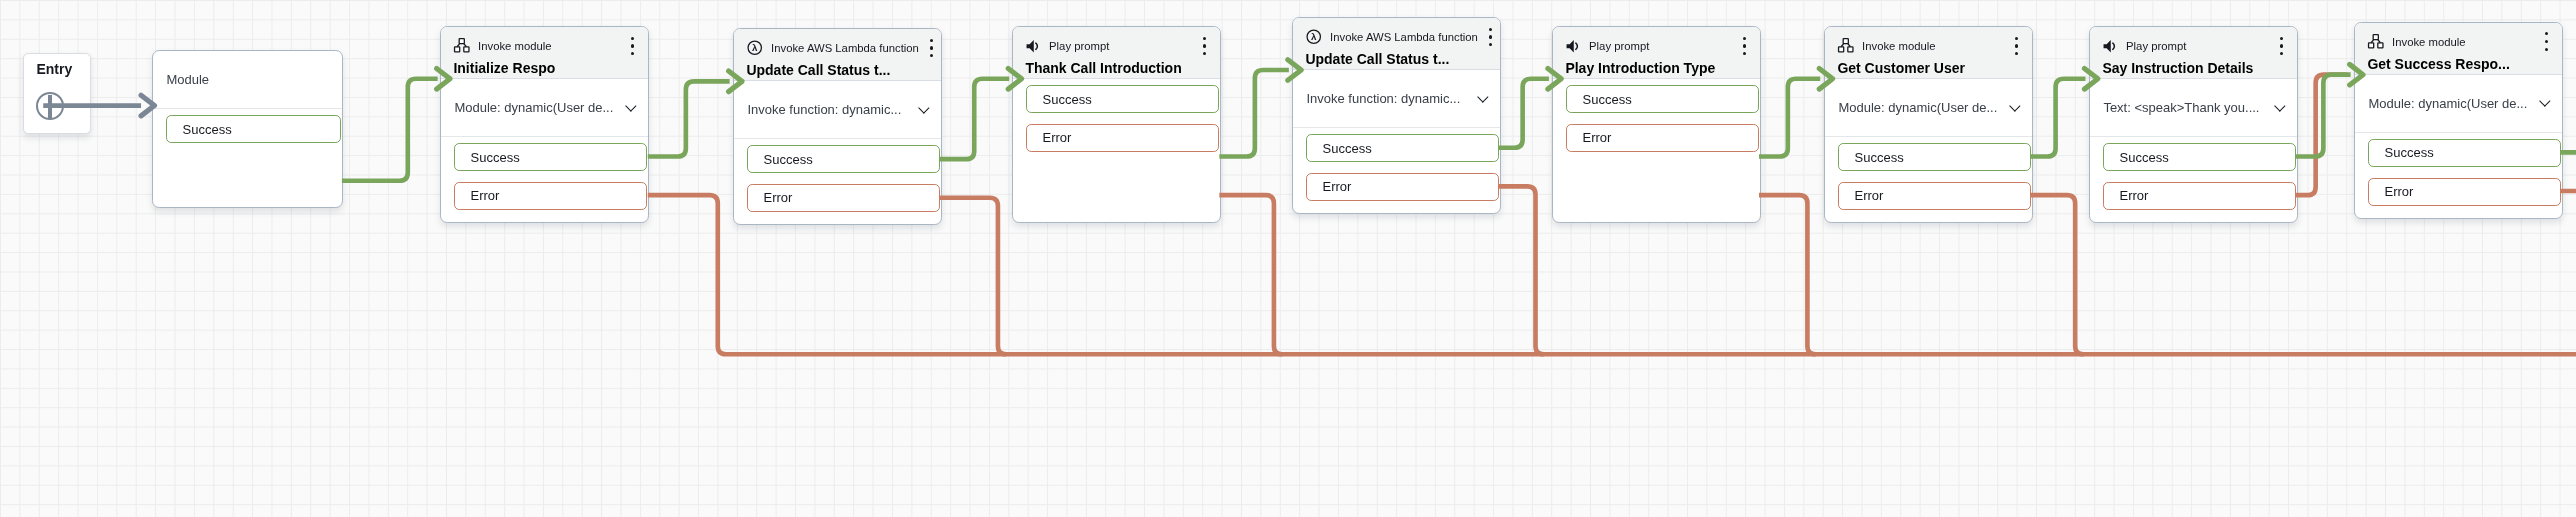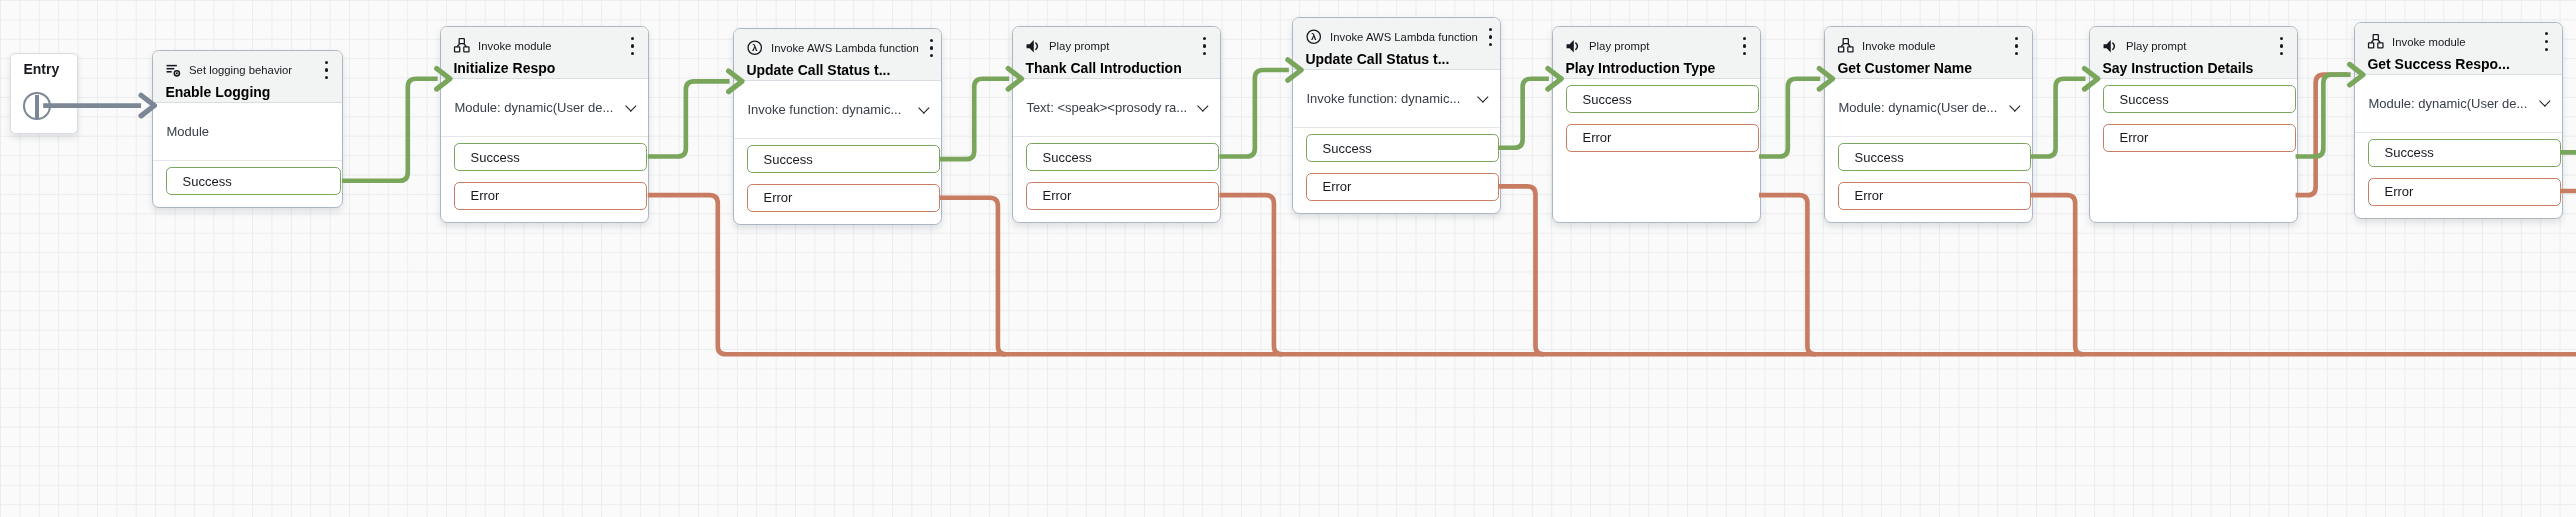--- a/index.html
+++ b/index.html
@@ -43,21 +43,21 @@
   .chev{width:7.7px;height:7.7px;border-right:1.8px solid #16191f;border-bottom:1.8px solid #16191f;
         transform:rotate(45deg);margin-top:-3.6px;flex:0 0 auto;cursor:pointer;}
   .ports{padding-top:6.2px;}
   .port{height:28px;margin:0 1.5px 10.8px 13px;border:1.5px solid;border-radius:5.2px;
         display:flex;align-items:center;background:#fff;cursor:pointer;}
   .port span{font-size:13px;color:#16191f;padding-left:15.5px;}
   .port.success{border-color:var(--success);}
   .port.error{border-color:var(--error);}
 
   .entry-card{
-    position:absolute;left:10px;top:53px;width:68px;height:81px;z-index:2;
+    position:absolute;left:23px;top:53px;width:68px;height:81px;z-index:2;
     background:#fff;border:0.5px solid #d9dde3;border-radius:5.2px;box-shadow:0 3.1px 6.2px rgba(50,60,80,.13);
   }
   .entry-label{font-size:14px;font-weight:bold;color:#16191f;padding:7.2px 0 0 12.4px;}
   .entry-circle{position:absolute;left:12.4px;top:38px;width:28px;height:28px;
     border:2.6px solid var(--entry-connector);border-radius:50%;background:transparent;}
   .entry-bar{position:absolute;left:24px;top:41px;width:4.1px;height:24px;background:var(--entry-connector);}
 </style>
 </head>
 <body>
 
@@ -104,42 +104,20 @@
     <path class="whead wg" d="M 5649,795 L 5675,815 L 5649,835"></path>
   </svg>
 
   <div class="entry-card">
     <div class="entry-label">Entry</div>
     <div class="entry-circle"></div>
     <div class="entry-bar"></div>
   </div>
 
   <div class="node" style="left:152px;top:50px;width:191px;height:158px">
-    <div class="node-header">
-      <div class="hrow">
-        <span class="nicon">
-          <svg width="16.5" height="16.5" viewBox="0 0 32 32">
-              <g stroke="#16191f" stroke-width="3" fill="none">
-                <line x1="3" y1="7" x2="23" y2="7"></line>
-                <line x1="3" y1="13" x2="18" y2="13"></line>
-                <line x1="3" y1="19" x2="13" y2="19"></line>
-                <circle cx="23" cy="22" r="5"></circle>
-              </g>
-              <circle cx="23" cy="22" r="2" fill="#16191f"></circle>
-            </svg>
-        </span>
-        <span class="ntype">Set logging behavior</span>
-        <span class="kebab">
-            <i></i>
-            <i></i>
-            <i></i>
-          </span>
-      </div>
-      <div class="ntitle">Enable Logging</div>
-    </div>
     <div class="node-body">
       <span class="nparam">Module</span>
     </div>
     <div class="ports">
       <div class="port success">
           <span>Success</span>
         </div>
     </div>
   </div>
 
@@ -223,24 +201,20 @@
         </span>
         <span class="ntype">Play prompt</span>
         <span class="kebab">
             <i></i>
             <i></i>
             <i></i>
           </span>
       </div>
       <div class="ntitle">Thank Call Introduction</div>
     </div>
-    <div class="node-body">
-      <span class="nparam">Text: &lt;speak&gt;&lt;prosody ra...</span>
-      <span class="chev"></span>
-    </div>
     <div class="ports">
       <div class="port success">
           <span>Success</span>
         </div>
       <div class="port error">
           <span>Error</span>
         </div>
     </div>
   </div>
 
@@ -318,21 +292,21 @@
               </g>
             </svg>
         </span>
         <span class="ntype">Invoke module</span>
         <span class="kebab">
             <i></i>
             <i></i>
             <i></i>
           </span>
       </div>
-      <div class="ntitle">Get Customer Name</div>
+      <div class="ntitle">Get Customer User</div>
     </div>
     <div class="node-body">
       <span class="nparam">Module: dynamic(User de...</span>
       <span class="chev"></span>
     </div>
     <div class="ports">
       <div class="port success">
           <span>Success</span>
         </div>
       <div class="port error">
@@ -351,20 +325,24 @@
             </svg>
         </span>
         <span class="ntype">Play prompt</span>
         <span class="kebab">
             <i></i>
             <i></i>
             <i></i>
           </span>
       </div>
       <div class="ntitle">Say Instruction Details</div>
+    </div>
+    <div class="node-body">
+      <span class="nparam">Text: &lt;speak&gt;Thank you....</span>
+      <span class="chev"></span>
     </div>
     <div class="ports">
       <div class="port success">
           <span>Success</span>
         </div>
       <div class="port error">
           <span>Error</span>
         </div>
     </div>
   </div>

